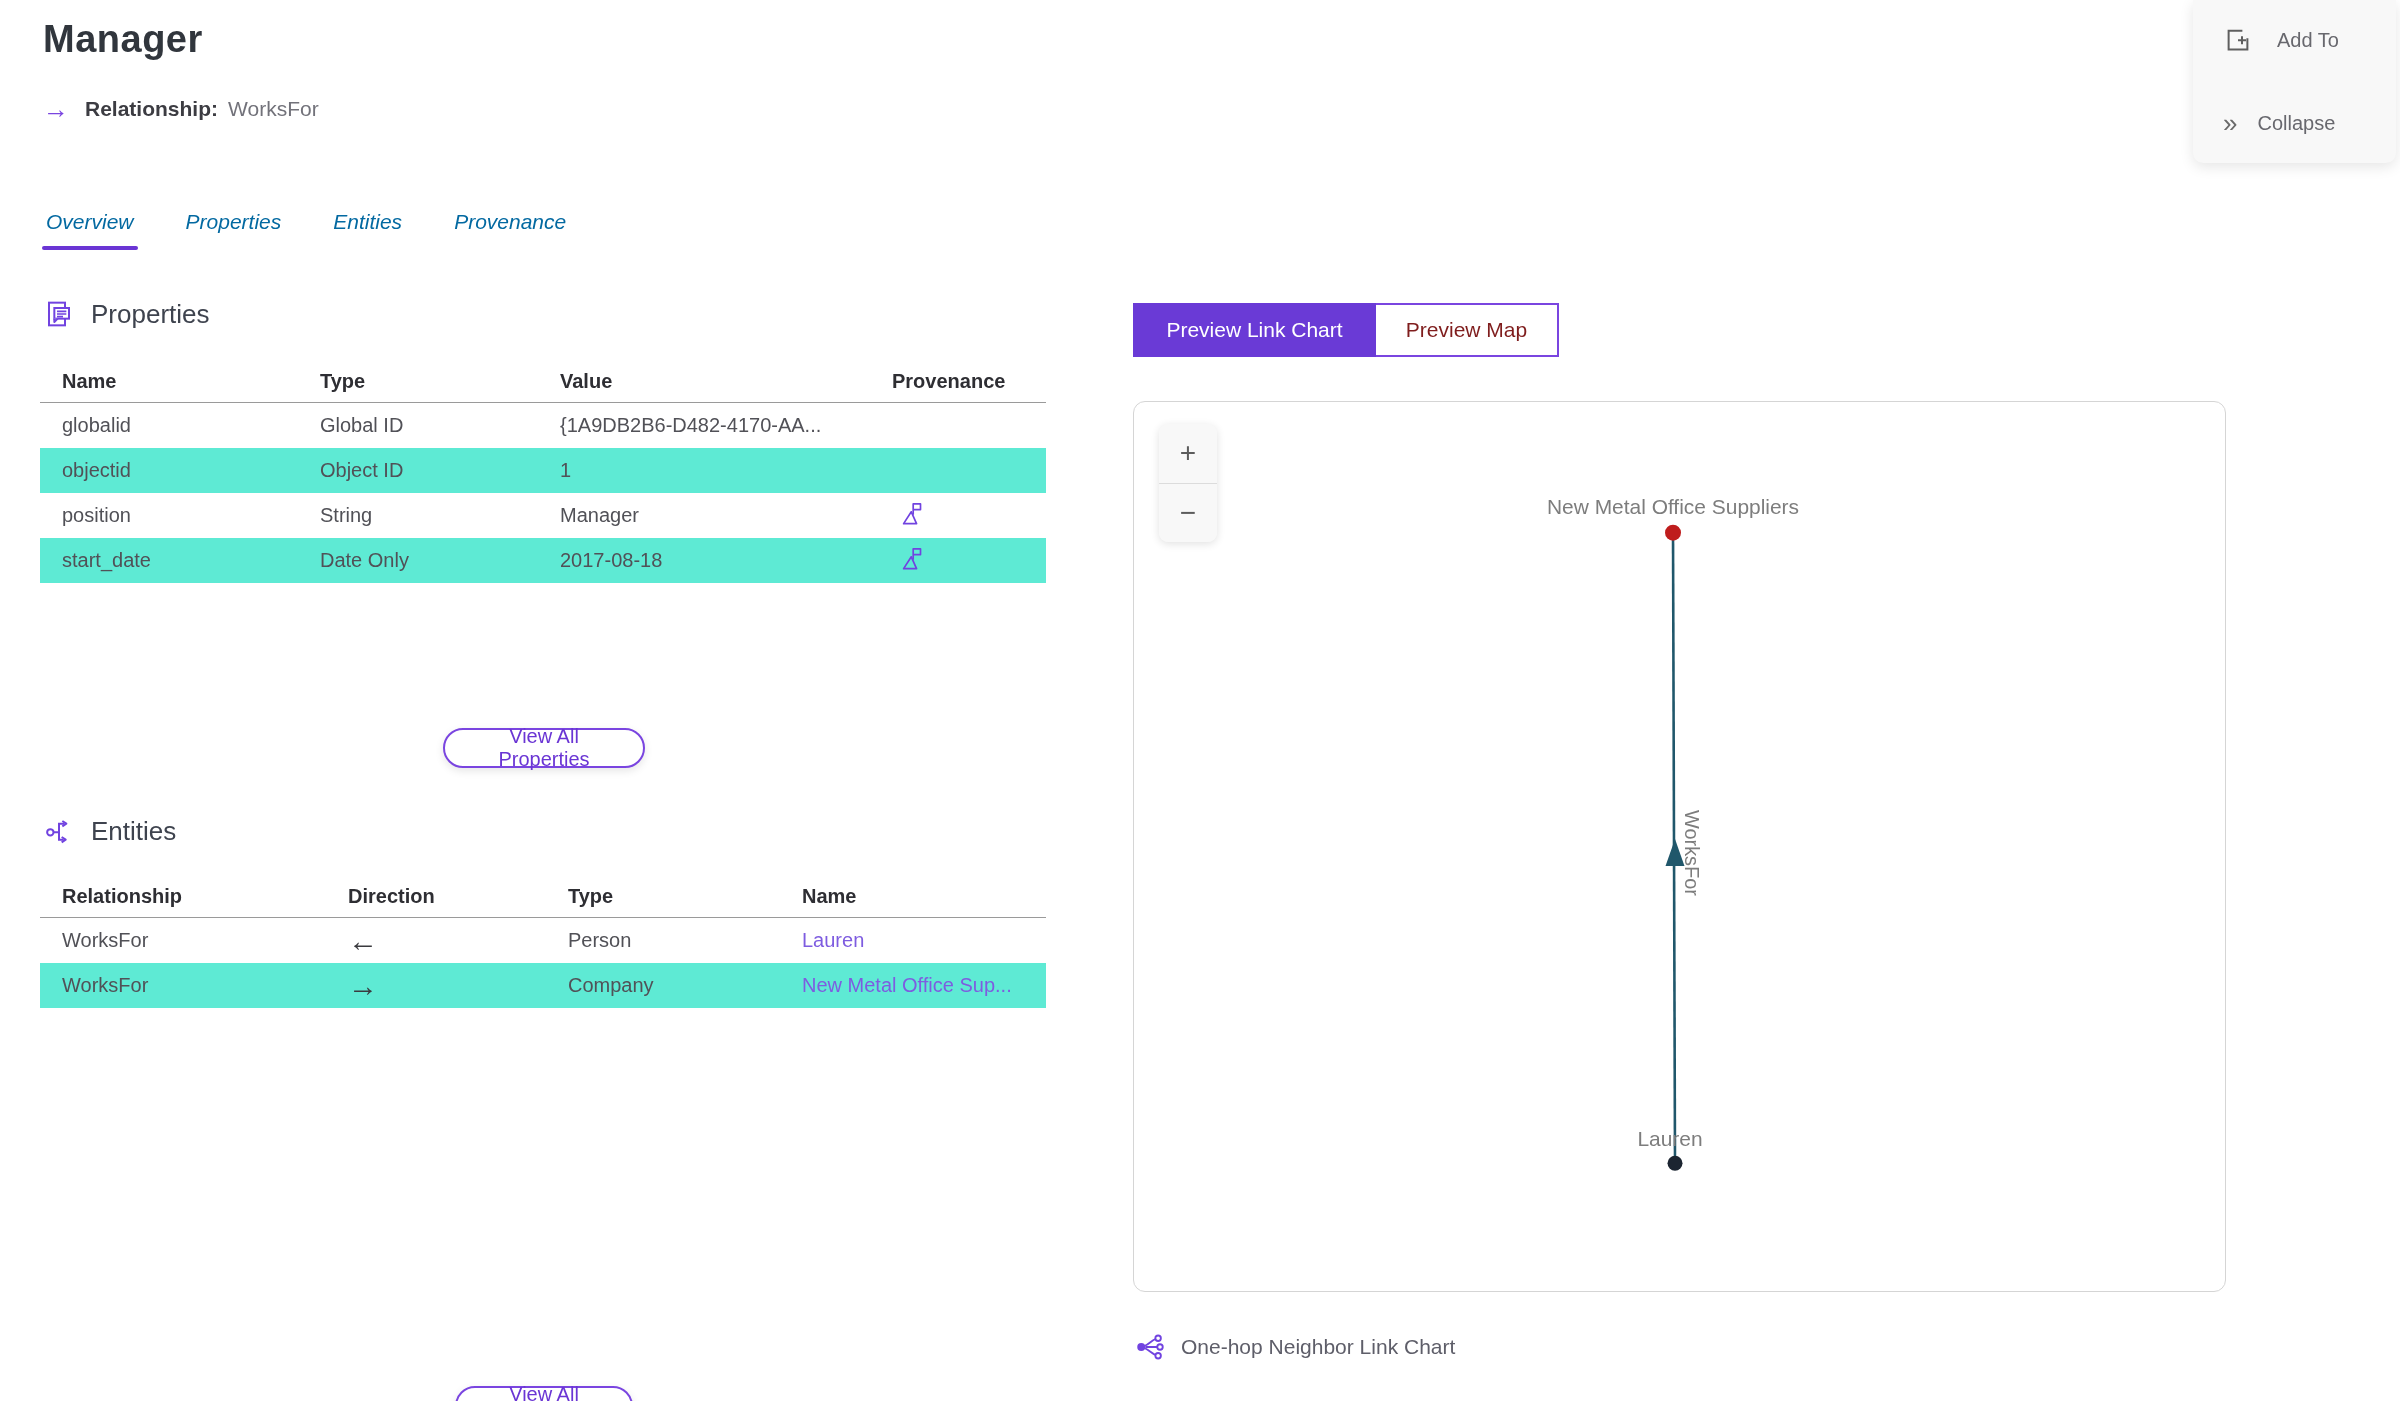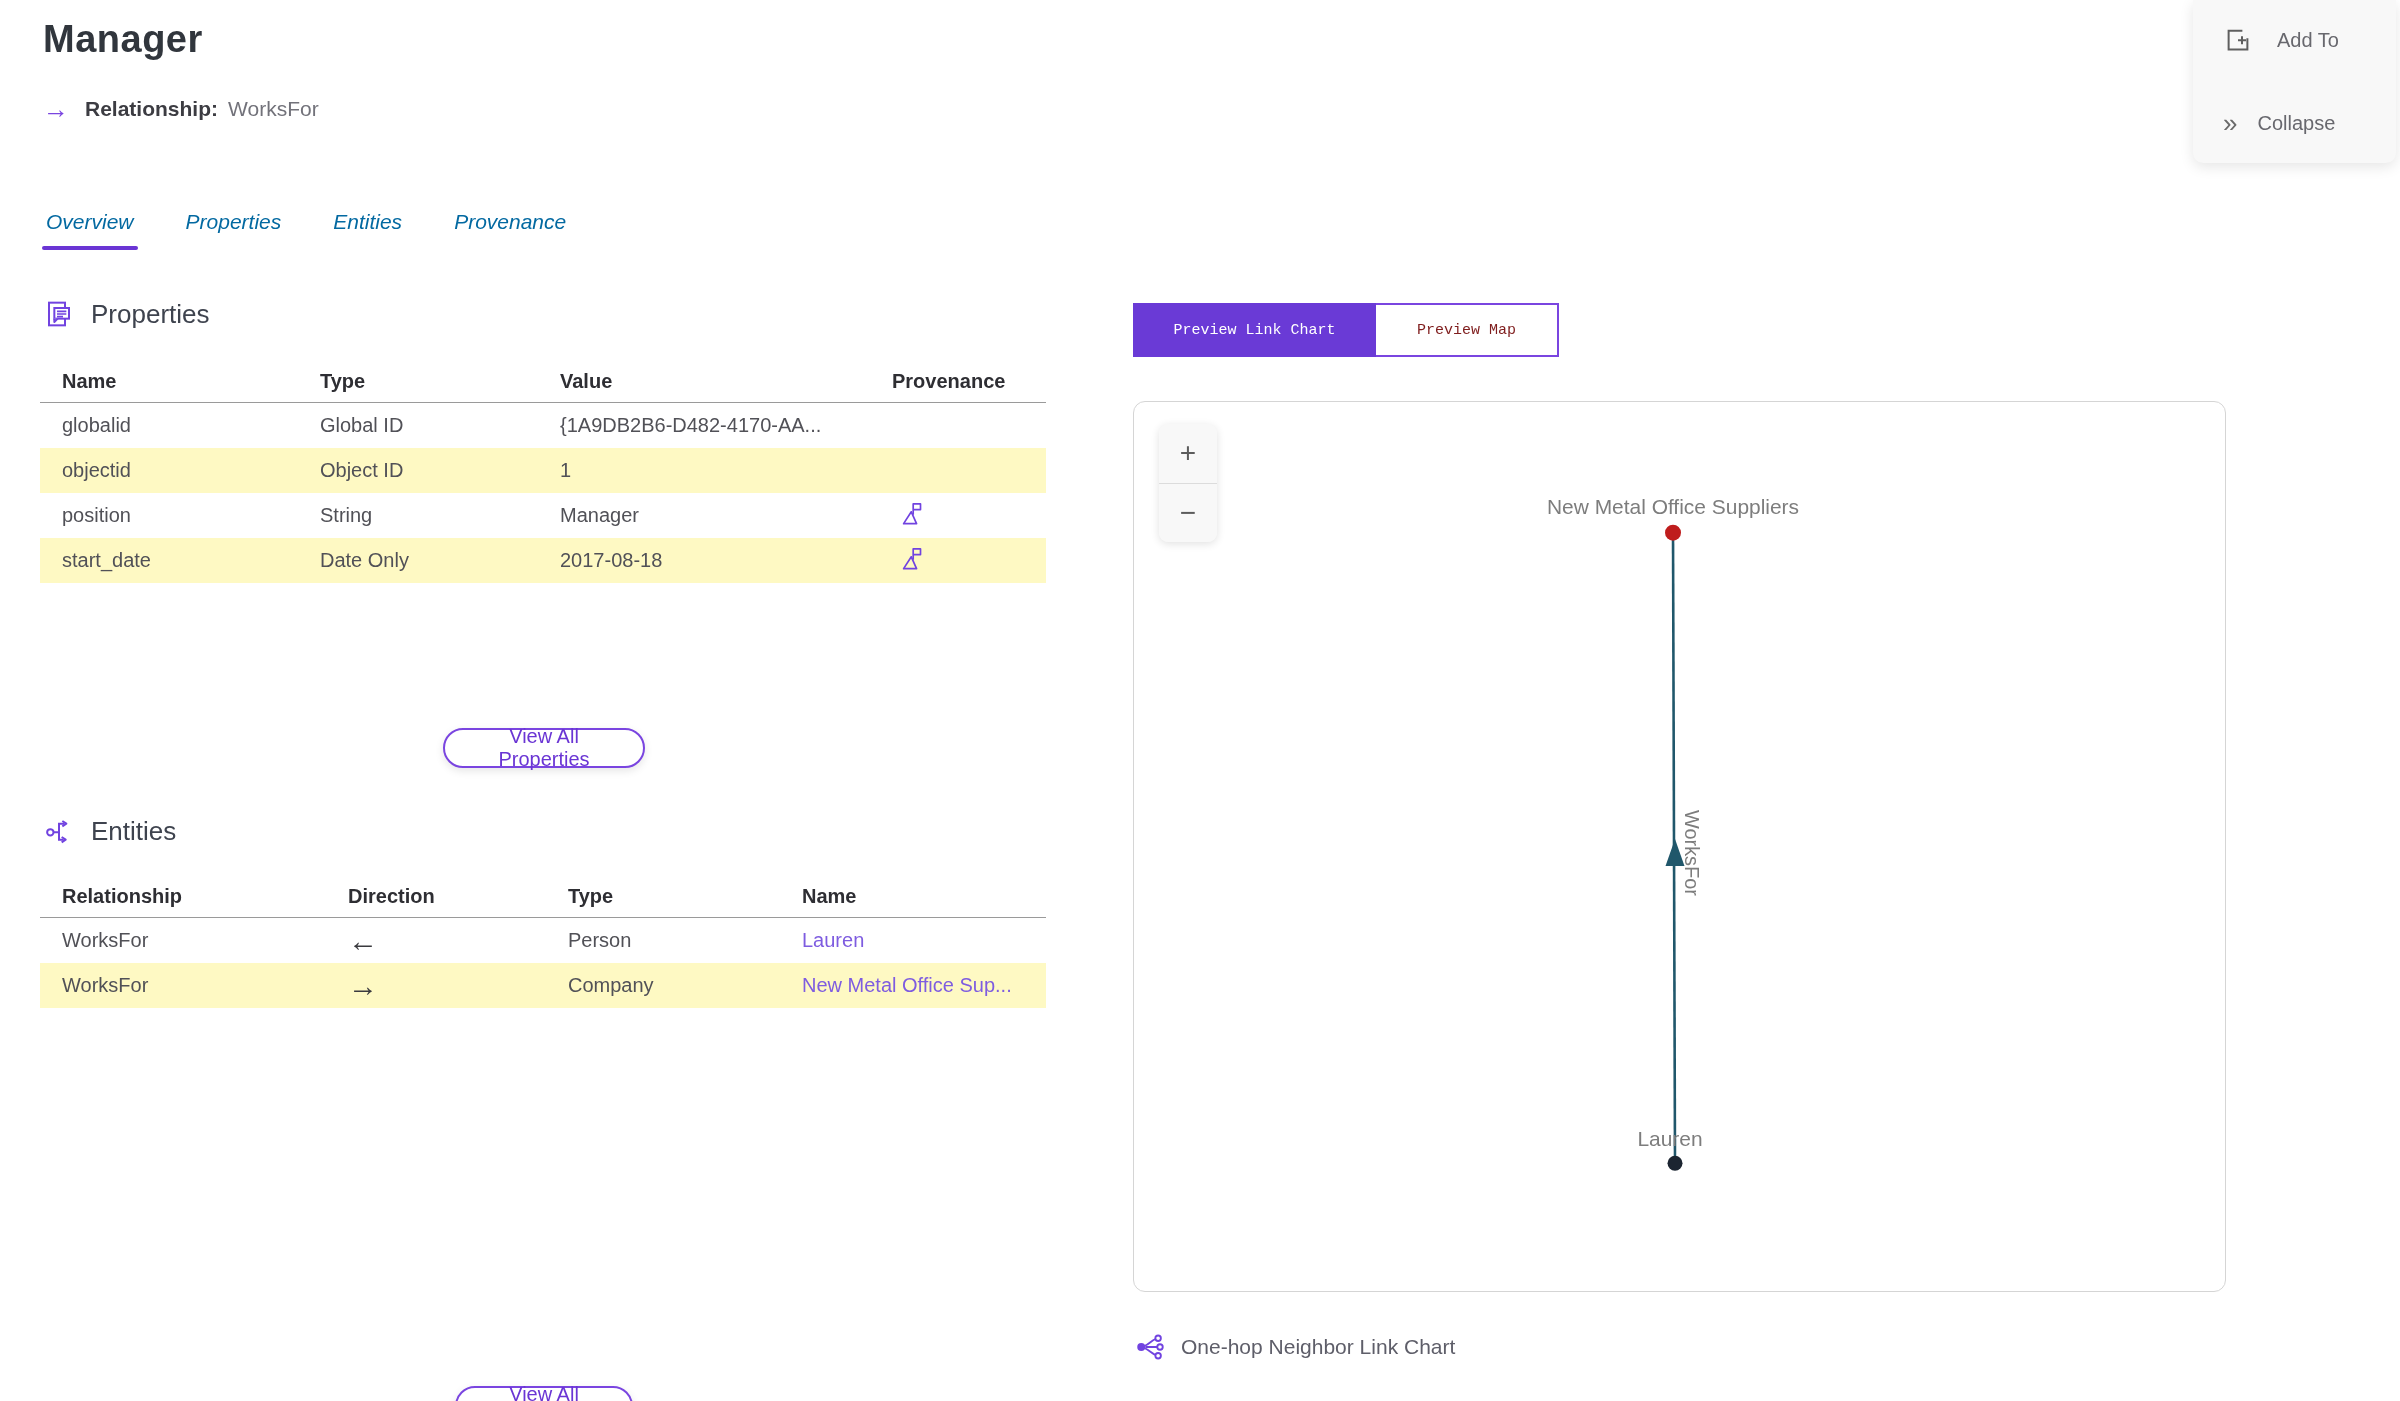--- a/index.html
+++ b/index.html
@@ -33,37 +33,37 @@
     height:4px; background:#6a35d4; border-radius:2px; }
 
   
   .section-head { position:absolute; display:flex; align-items:center; gap:16px; }
   .section-head .stitle { font-size:26px; color:#3e434e; }
 
   
   .tbl { position:absolute; left:40px; width:1006px; font-size:20px; color:#515157; }
   .trow { display:flex; height:45px; align-items:center; }
   .trow.head { font-weight:bold; color:#2e2e33; border-bottom:1px solid #9a9a9a; height:42px; }
-  .trow.alt { background:#fef9c3; }
+  .trow.alt { background:#5eead4; }
   .cell { padding-left:22px; overflow:hidden; white-space:nowrap; }
   .p-name { width:258px; } .p-type { width:240px; } .p-value { width:332px; } .p-prov { flex:1; padding-left:28px; }
   .e-rel { width:286px; } .e-dir { width:220px; } .e-type { width:234px; } .e-name { flex:1; }
   .dir-arrow { font-size:30px; color:#3a3a3f; line-height:1; }
   .link { color:#7e5ce0; cursor:pointer; }
 
   
   .pill-btn { position:absolute; height:40px; padding:0 26px; border:2px solid #7a45e0;
     border-radius:22px; background:#fff; color:#6a35d4; font-size:20px; display:flex;
     align-items:center; justify-content:center; cursor:pointer;
     box-shadow:0 3px 8px rgba(0,0,0,0.10); font-family:"Liberation Sans",sans-serif; }
 
   
   .toggle { position:absolute; left:1133px; top:303px; display:flex; height:54px; }
-  .toggle .seg { display:flex; align-items:center; justify-content:center; font-size:15px;
-    cursor:pointer;font-family:Liberation Mono, monospace; }
+  .toggle .seg { display:flex; align-items:center; justify-content:center; font-size:21px;
+    cursor:pointer; }
   .seg-active { width:243px; background:#6a3ad6; color:#fff; border:2px solid #6a3ad6; }
   .seg-inactive { width:183px; background:#fff; color:#7f1d1d; border:2px solid #7a45e0; border-left:none; }
 
   
   .chart-panel { position:absolute; left:1133px; top:401px; width:1093px; height:891px;
     background:#fff; border:1px solid #d5d5d5; border-radius:12px; }
   .zoom-ctl { position:absolute; left:25px; top:22px; width:58px; height:118px;
     background:#f8f8f8; border-radius:9px; box-shadow:0 2px 8px rgba(0,0,0,0.12);
     display:flex; flex-direction:column; overflow:hidden; }
   .zoom-btn { flex:1; display:flex; align-items:center; justify-content:center;

